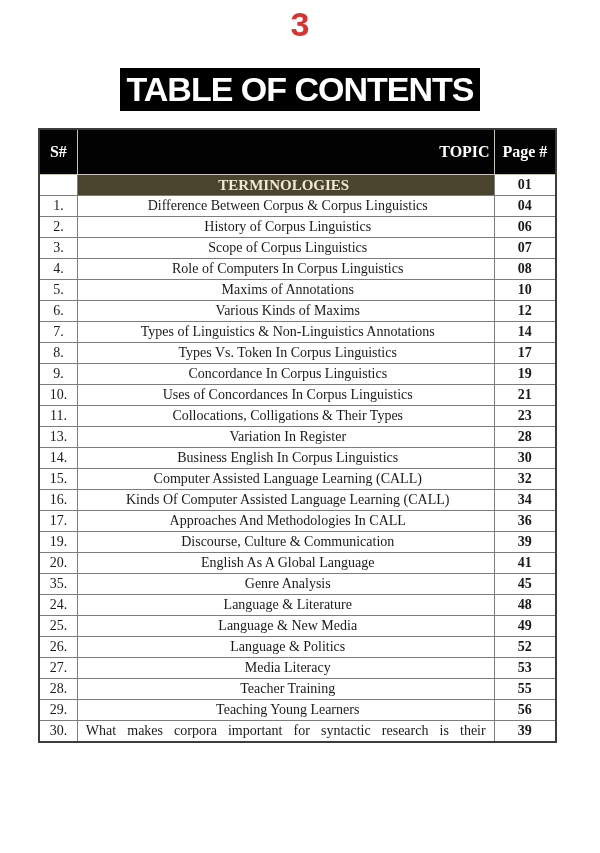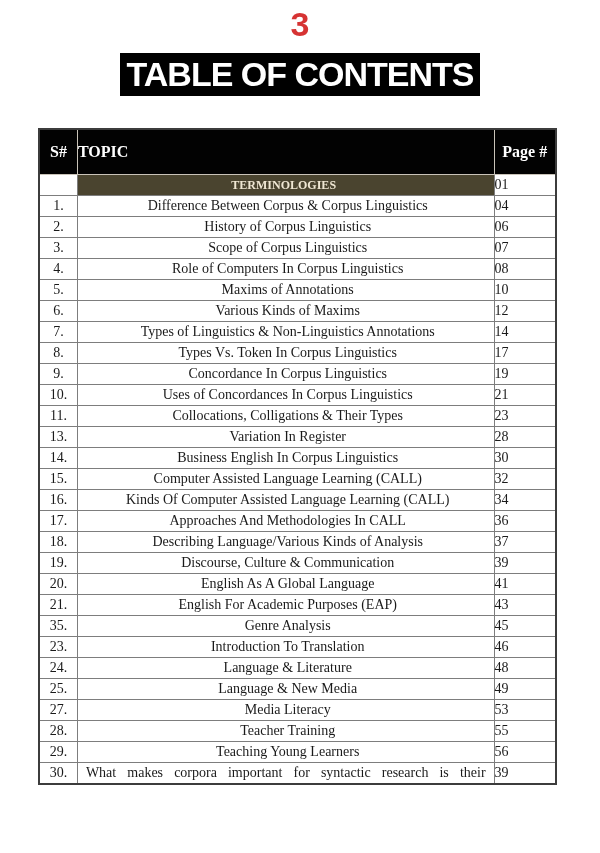--- a/index.html
+++ b/index.html
@@ -14,21 +14,21 @@
   .page-number {
     text-align: center;
     font-family: "Liberation Sans", sans-serif;
     font-weight: 600;
     font-size: 34px;
     line-height: 40px;
     margin-top: 4px;
     color: #d63333;
   }
   .title-banner {
-    margin: 9px auto 0 auto;
+    margin: 24px auto 0 auto;
     width: 360px;
     height: 43px;
     background: #000000;
     color: #ffffff;
     font-family: "Liberation Sans", sans-serif;
     font-weight: bold;
     font-size: 34px;
     letter-spacing: -1px;
     text-align: center;
     line-height: 43px;
@@ -47,37 +47,37 @@
     padding: 0;
     font-size: 14px;
     line-height: 20px;
     height: 20px;
     color: #1a1a1a;
     background: #ffffff;
   }
   .toc-table { border: 2px solid #3c3c3c; }
   .col-sno   { width: 38px;  text-align: center; }
   .col-topic { width: 417px; text-align: center; padding-left: 8px !important; padding-right: 4px !important; }
-  .col-page  { width: 62px;  text-align: left; }
+  .col-page  { width: 62px;  text-align: center; font-weight: bold; }
   tr.header-row td {
     background: #020202;
     color: #ffffff;
     font-weight: bold;
     height: 44px;
     border-color: #c9c3b8;
     text-align: center;
     font-size: 16px;
   }
-  tr.header-row td.col-topic { text-align: left; padding-left: 0 !important; margin-top: 36px; }
+  tr.header-row td.col-topic { text-align: right; padding-left: 0 !important; margin-top: 36px; }
   tr.section-row td.col-topic {
     background: #4a442f;
     color: #efe7d3;
     font-weight: bold;
     text-align: center;
-    font-size: 12px;
+    font-size: 15px;
     padding-left: 0 !important;
     margin-left: 32px;
   }
   td.justify { text-align: justify; text-align-last: justify; padding-right: 8px !important; }
 </style>
 </head>
 <body>
 
 <div class="page">
 
@@ -174,60 +174,50 @@
           <td class="col-sno">16.</td>
           <td class="col-topic">Kinds Of Computer Assisted Language Learning (CALL)</td>
           <td class="col-page">34</td>
         </tr>
         <tr>
           <td class="col-sno">17.</td>
           <td class="col-topic">Approaches And Methodologies In CALL</td>
           <td class="col-page">36</td>
         </tr>
         <tr>
-          <td class="col-sno">18.</td>
-          <td class="col-topic">Describing Language/Various Kinds of Analysis</td>
-          <td class="col-page">37</td>
-        </tr>
-        <tr>
           <td class="col-sno">19.</td>
           <td class="col-topic">Discourse, Culture &amp; Communication</td>
           <td class="col-page">39</td>
         </tr>
         <tr>
           <td class="col-sno">20.</td>
           <td class="col-topic">English As A Global Language</td>
           <td class="col-page">41</td>
         </tr>
         <tr>
-          <td class="col-sno">21.</td>
-          <td class="col-topic">English For Academic Purposes (EAP)</td>
-          <td class="col-page">43</td>
-        </tr>
-        <tr>
           <td class="col-sno">35.</td>
           <td class="col-topic">Genre Analysis</td>
           <td class="col-page">45</td>
         </tr>
         <tr>
-          <td class="col-sno">23.</td>
-          <td class="col-topic">Introduction To Translation</td>
-          <td class="col-page">46</td>
-        </tr>
-        <tr>
           <td class="col-sno">24.</td>
           <td class="col-topic">Language &amp; Literature</td>
           <td class="col-page">48</td>
         </tr>
         <tr>
           <td class="col-sno">25.</td>
           <td class="col-topic">Language &amp; New Media</td>
           <td class="col-page">49</td>
         </tr>
         <tr>
+          <td class="col-sno">26.</td>
+          <td class="col-topic">Language &amp; Politics</td>
+          <td class="col-page">52</td>
+        </tr>
+        <tr>
           <td class="col-sno">27.</td>
           <td class="col-topic">Media Literacy</td>
           <td class="col-page">53</td>
         </tr>
         <tr>
           <td class="col-sno">28.</td>
           <td class="col-topic">Teacher Training</td>
           <td class="col-page">55</td>
         </tr>
         <tr>

